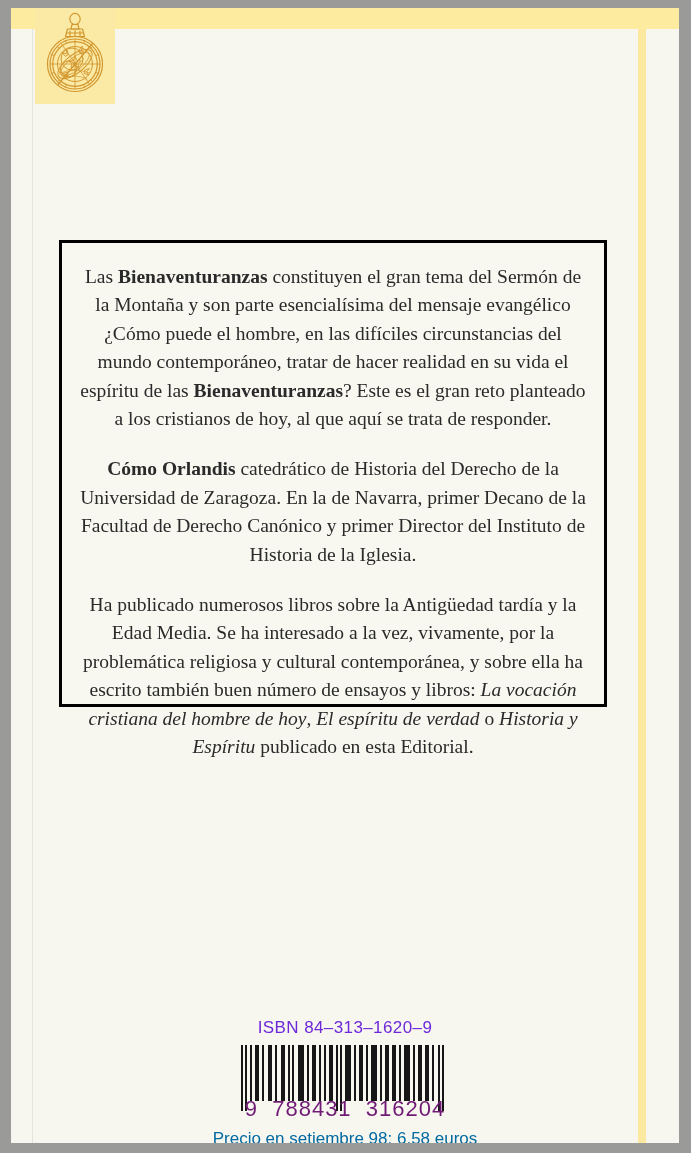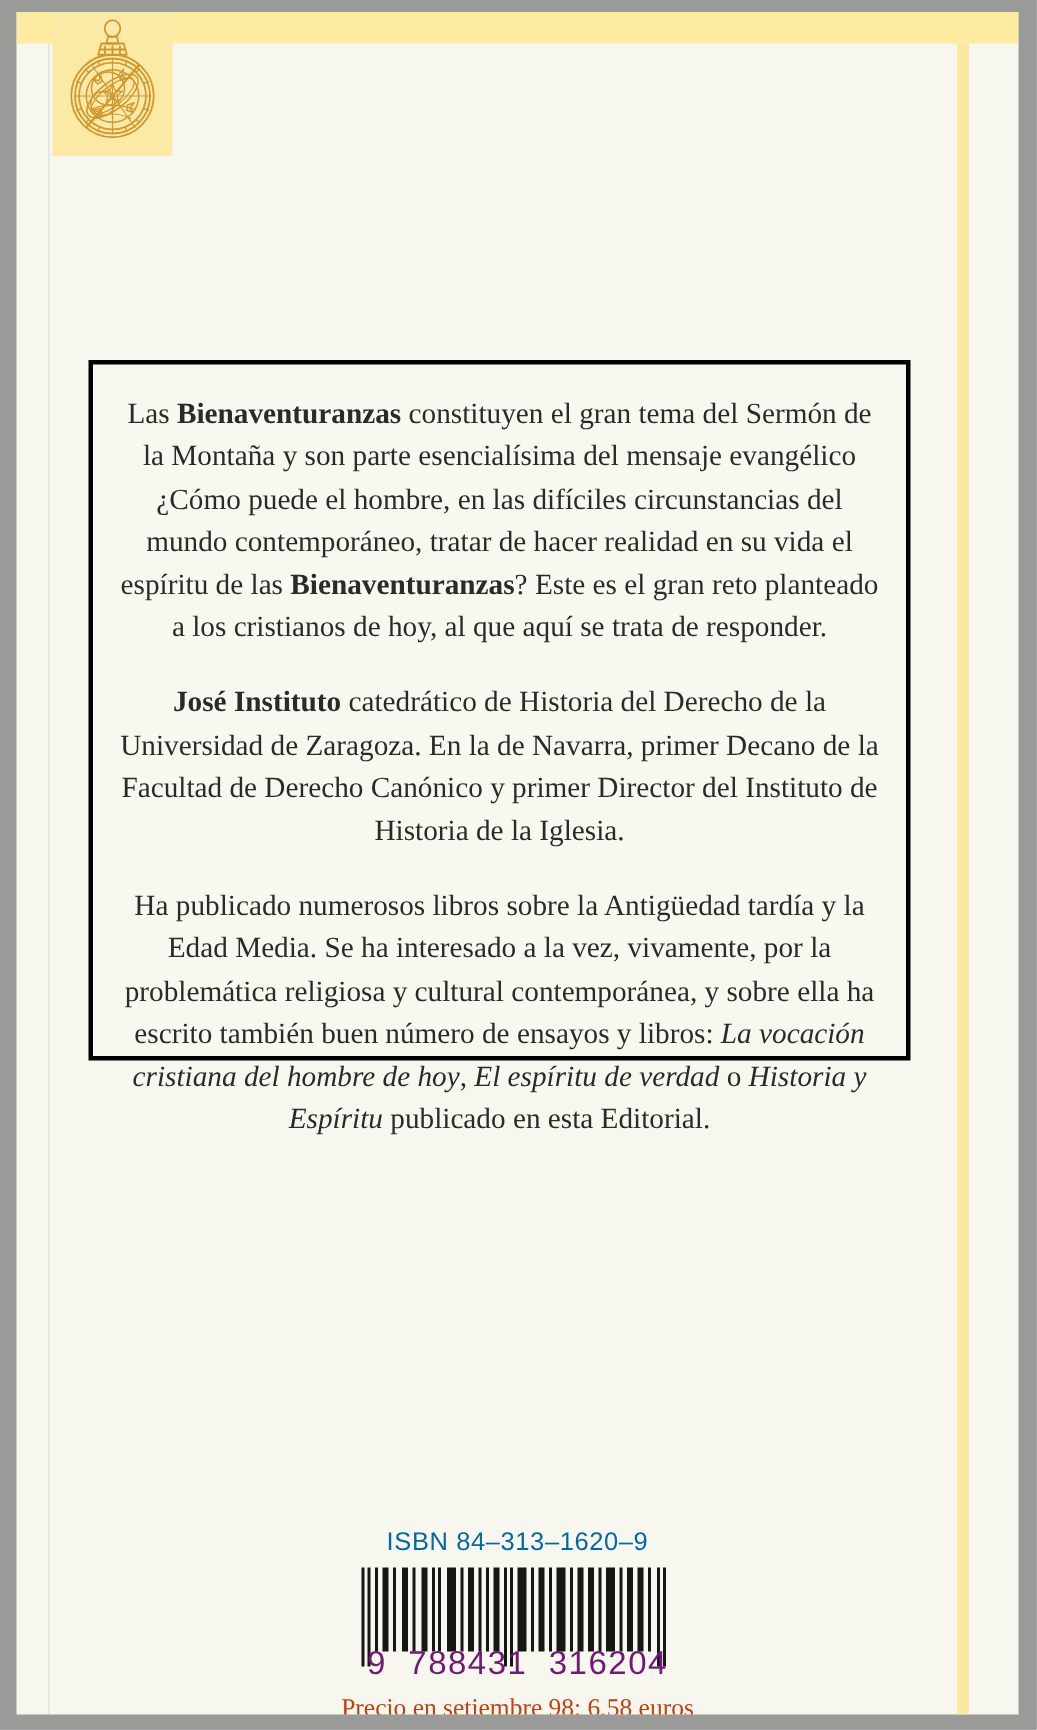--- a/index.html
+++ b/index.html
@@ -112,42 +112,42 @@
     position: absolute;
     left: 0;
     top: 1010px;
     width: 668px;
     text-align: center;
   }
   #isbn-text {
     font-family: "Liberation Sans", sans-serif;
     font-size: 17px;
     letter-spacing: 0.4px;
-    color: #0369a1;
+    color: #6d28d9;
     margin: 0 0 5px 0;
   }
   #barcode-wrap {
     display: inline-block;
     position: relative;
   }
   #barcode-svg { display: block; }
   #ean-digits {
     font-family: "Liberation Sans", sans-serif;
     font-size: 22px;
     color: #701a75;
     letter-spacing: 1px;
     margin: 0;
     position: relative;
     top: -17px;
     white-space: pre;
   }
   #price-text {
-    font-family: Liberation Serif, serif;
+    font-family: Liberation Sans, sans-serif;
     font-size: 17px;
-    color: #c2410c;
+    color: #0369a1;
     margin: 0;
     position: relative;
     top: -10px;
   }
 </style>
 </head>
 <body>
 
 <div id="scan">
 
@@ -206,21 +206,21 @@
             <path d="M19 61 Q34 55.5 49 61"></path>
           </g>
 
           <circle cx="34" cy="52" r="1.8" fill="#d2972f" stroke="none"></circle>
         </g>
       </svg>
     </div>
 
     <div id="blurb-box">
       <p class="para"><span>Las </span><b>Bienaventuranzas</b><span> constituyen el gran tema del Sermón de la Montaña y son parte esencialísima del mensaje evangélico ¿Cómo puede el hombre, en las difíciles circunstancias del mundo contemporáneo, tratar de hacer realidad en su vida el espíritu de las </span><b>Bienaventuranzas</b><span>? Este es el gran reto planteado a los cristianos de hoy, al que aquí se trata de responder.</span></p>
-      <p class="para"><b>José Instituto</b><span> catedrático de Historia del Derecho de la Universidad de Zaragoza. En la de Navarra, primer Decano de la Facultad de Derecho Canónico y primer Director del Instituto de Historia de la Iglesia.</span></p>
+      <p class="para"><b>Cómo Orlandis</b><span> catedrático de Historia del Derecho de la Universidad de Zaragoza. En la de Navarra, primer Decano de la Facultad de Derecho Canónico y primer Director del Instituto de Historia de la Iglesia.</span></p>
       <p class="para"><span>Ha publicado numerosos libros sobre la Antigüedad tardía y la Edad Media. Se ha interesado a la vez, vivamente, por la problemática religiosa y cultural contemporánea, y sobre ella ha escrito también buen número de ensayos y libros: </span><i>La vocación cristiana del hombre de hoy</i><span>, </span><i>El espíritu de verdad</i><span> o </span><i>Historia y Espíritu</i><span> publicado en esta Editorial.</span></p>
     </div>
 
     <div id="barcode-block">
       <p id="isbn-text">ISBN 84–313–1620–9</p>
       <div id="barcode-wrap">
         <svg id="barcode-svg" width="224" height="70" viewBox="0 0 224 70">
           <rect x="0" y="0" width="224" height="70" fill="#f7f7f0"></rect>
           <g fill="#161616">
 

